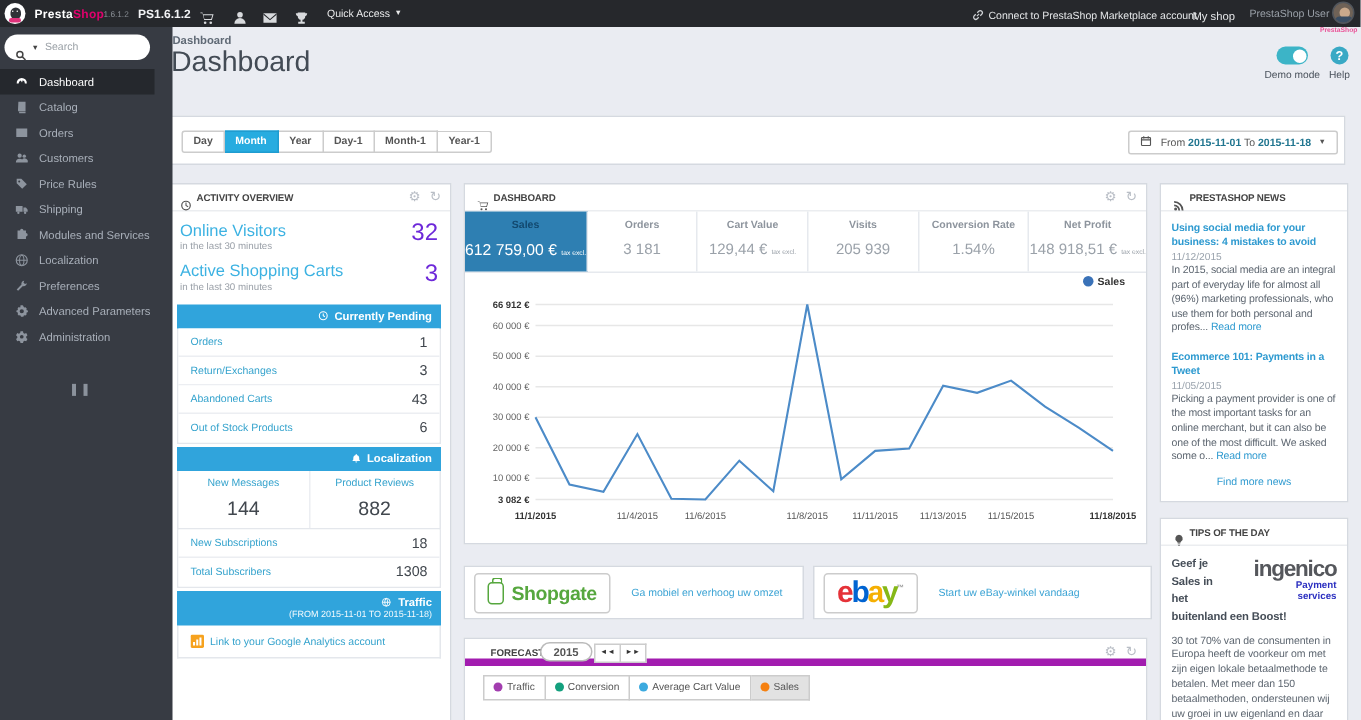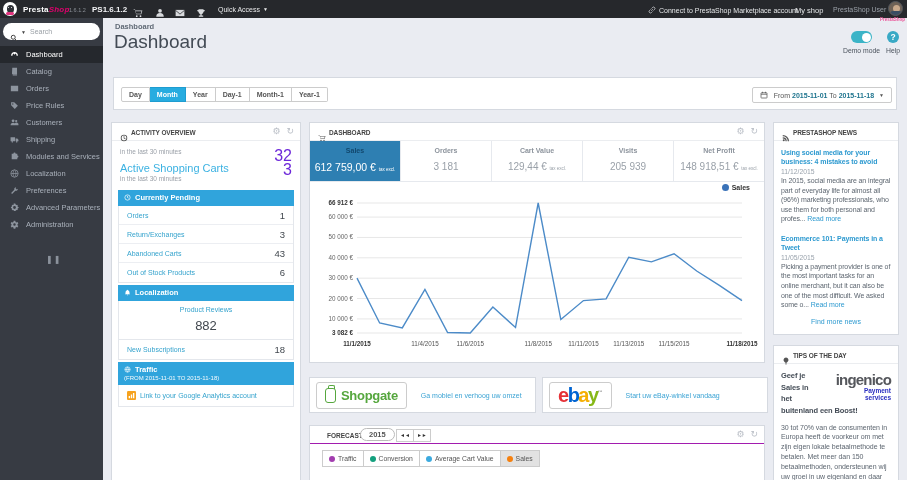--- a/index.html
+++ b/index.html
@@ -4,37 +4,37 @@
 <style>
 *{margin:0;padding:0;box-sizing:border-box;}
 html,body{width:907px;height:480px;overflow:hidden;font-family:"Liberation Sans",sans-serif;background:#eaecf2;}
 
 .topbar{position:absolute;top:0;left:0;width:907px;height:18px;background:#26282c;color:#fff;z-index:50;}
 .logo-circle{position:absolute;left:3px;top:2px;width:14px;height:14px;border-radius:50%;background:#fff;}
 .logo-owl{position:absolute;left:3.5px;top:2.5px;width:7px;height:8px;border-radius:3.5px;background:#2f3237;}
 .logo-owl:after{content:"";position:absolute;left:1.2px;top:2.2px;width:1.8px;height:1.8px;border-radius:50%;background:#fff;box-shadow:3px 0 0 #fff;}
 .logo-pink{position:absolute;left:3px;top:9.5px;width:8px;height:3px;border-radius:1.5px;background:#e0327c;}
 .brand{position:absolute;left:23px;top:5px;font-size:8px;font-weight:bold;color:#fff;letter-spacing:.2px;}
-.brand .pink{color:#e0006d;font-style:italic;}
+.brand .pink{color:#e0006d;}
 .ver{position:absolute;left:69px;top:6.5px;font-size:5.5px;color:#8b9097;}
 .ps-ver{position:absolute;left:92px;top:5px;font-size:8px;font-weight:bold;color:#f2f3f5;}
 .tb-icon{position:absolute;top:4px;width:10px;height:10px;color:#d8dadd;}
 .tb-icon svg{width:100%;height:100%;fill:currentColor;}
 .quick-access{position:absolute;left:218px;top:5.5px;font-size:7px;color:#e8e9ea;}
 .caret{display:inline-block;margin-left:3px;font-size:5px;vertical-align:1px;}
 .mk-link{position:absolute;left:648px;top:5.5px;font-size:7px;color:#e4e6e8;}
 .mk-icon{display:inline-block;width:8px;height:8px;vertical-align:-1.5px;margin-right:3px;}
 .myshop{position:absolute;left:795px;top:5.5px;font-size:7.5px;color:#e4e6e8;}
 .user-link{position:absolute;left:833px;top:5.5px;font-size:7px;color:#9aa0a8;}
 .avatar{position:absolute;right:4px;top:1px;width:15px;height:15px;border-radius:50%;background:#6f6257;overflow:hidden;border:1px solid #50555c;}
 .avatar:before{content:"";position:absolute;left:4px;top:2.5px;width:7px;height:7px;border-radius:50%;background:#c9a98c;}
 .avatar:after{content:"";position:absolute;left:1px;top:9px;width:12px;height:6px;border-radius:3px;background:#394d63;}
 .avatar-caption{position:absolute;right:2px;top:16.5px;font-size:4.5px;color:#ea5297;font-weight:bold;z-index:60;}
 
-.sidebar{position:absolute;top:18px;left:0;width:103px;height:462px;background:#373b43;z-index:40;}
+.sidebar{position:absolute;top:18px;left:0;width:115px;height:462px;background:#373b43;z-index:40;}
 .search-wrap{position:absolute;left:3px;top:5px;width:97px;height:17px;background:#fff;border-radius:9px;}
 .search-wrap .mag{position:absolute;left:7px;top:4.5px;width:8px;height:8px;color:#444;}
 .search-wrap .mag svg{width:100%;height:100%;stroke:currentColor;fill:none;stroke-width:2;}
 .search-wrap .scaret{position:absolute;left:18px;top:6px;font-size:5px;color:#444;}
 .search-input{position:absolute;left:27px;top:1px;width:62px;height:14px;border:none;outline:none;font-size:7px;color:#333;font-family:"Liberation Sans",sans-serif;background:transparent;}
 .search-input::placeholder{color:#9aa0a6;}
 .nav{position:absolute;top:28px;left:0;width:103px;}
 .nav-item{height:17px;display:flex;align-items:center;padding-left:10px;color:#a9b0ba;font-size:7.5px;cursor:pointer;}
 .nav-item .nicon{width:9px;height:9px;margin-right:7px;color:#8d949e;flex:none;}
 .nav-item .nicon svg{width:100%;height:100%;fill:currentColor;}
@@ -69,21 +69,21 @@
 .phead .picon svg{width:100%;height:100%;fill:currentColor;}
 .phead .ptitle.shift{left:19px;}
 .pctrl{position:absolute;right:6px;top:3px;font-size:9px;color:#b9bec6;}
 .pctrl span{margin-left:6px;cursor:pointer;}
 
 #activity{left:8px;top:104px;width:190px;height:390px;}
 .ov-row{position:relative;margin:7px 8px 0 8px;}
 .ov-title{font-size:11px;color:#3cb2e2;}
 .ov-sub{font-size:6.5px;color:#9aa0a8;margin-top:1px;}
 .ov-val{position:absolute;right:0;top:-1px;font-size:16px;color:#6d28d9;}
-.bluebar{margin:2px 6px 0 6px;background:#30a4dc;color:#fff;padding:3px 6px 4px 6px;font-size:7.5px;font-weight:bold;position:relative;}
+.bluebar{margin:2px 6px 0 6px;background:#30a4dc;color:#fff;padding:3px 6px 4px 6px;font-size:7.5px;font-weight:bold;position:relative;text-align:right;}
 .bluebar.first{margin-top:8px;}
 .bluebar .bicon{display:inline-block;width:7px;height:7px;margin-right:4px;vertical-align:-1px;}
 .bluebar .bicon svg{width:100%;height:100%;}
 .bluebar .bsub{display:block;font-size:6px;font-weight:normal;margin-top:1px;opacity:.95;}
 .rowbox{margin:0 6px;border:1px solid #e4e7ec;border-top:none;}
 .drow{position:relative;height:19px;border-bottom:1px solid #eceef2;background:#fff;}
 .drow:last-child{border-bottom:none;}
 .drow .dlabel{position:absolute;left:8px;top:6px;font-size:7px;color:#35a3cd;}
 .drow .dval{position:absolute;right:8px;top:4px;font-size:9.5px;color:#41474e;}
 .twocol{margin:0 6px;display:flex;border:1px solid #e4e7ec;border-top:none;}
@@ -117,21 +117,21 @@
 .sg-phone:after{content:"";position:absolute;left:2px;top:-4px;width:5px;height:3px;border:1.5px solid #56a73e;border-bottom:none;border-radius:2px 2px 0 0;}
 .ebay-logo{font-size:20px;font-weight:bold;letter-spacing:-1.5px;line-height:1;}
 .ebay-logo .l1{color:#e53238;}
 .ebay-logo .l2{color:#0064d2;}
 .ebay-logo .l3{color:#f5af02;}
 .ebay-logo .l4{color:#86b817;}
 .ebay-logo sup{font-size:5px;color:#999;letter-spacing:0;}
 .mod-link{font-size:7px;color:#3ba3d4;margin-left:14px;}
 
 #forecast{left:206px;top:407px;width:456px;height:80px;}
-.fc-head{position:relative;height:18px;border-bottom:1px solid #a21caf;}
+.fc-head{position:relative;height:18px;border-bottom:5px solid #a21caf;}
 .fc-title{position:absolute;left:17px;top:5.5px;font-size:6.5px;font-weight:bold;color:#444;}
 .fc-year{position:absolute;left:50px;top:2px;border:1px solid #bbb;border-radius:8px;padding:1px 8px;font-size:7.5px;font-weight:bold;color:#555;background:#fff;}
 .fc-nav{position:absolute;left:86px;top:3px;display:flex;}
 .fc-nav .nbtn{border:1px solid #ccc;background:#fff;font-size:5px;color:#333;padding:2px 3px;line-height:7px;cursor:pointer;}
 .fc-nav .nbtn+.nbtn{border-left:none;}
 .fc-legend{position:absolute;left:12px;top:24px;display:flex;}
 .lbtn{border:1px solid #ccc;border-left:none;background:#fff;font-size:6.8px;color:#555;height:17px;line-height:15px;padding:0 6px;cursor:pointer;white-space:nowrap;}
 .lbtn:first-child{border-left:1px solid #ccc;}
 .lbtn .ldot{display:inline-block;width:6px;height:6px;border-radius:50%;margin-right:3px;vertical-align:-.5px;}
 .lbtn.active{background:#e2e2e2;}
@@ -212,31 +212,31 @@
         <span>Catalog</span>
       </div>
     <div class="nav-item">
         <span class="nicon"><svg viewBox="0 0 16 16">
             <path d="M1.5 3h13v10h-13zM1.5 5.5h13v2h-13z"></path>
           </svg></span>
         <span>Orders</span>
       </div>
     <div class="nav-item">
         <span class="nicon"><svg viewBox="0 0 16 16">
-            <path d="M2 2h5.5L14 8.5 8.5 14 2 7.5zM5 4.2A1.2 1.2 0 1 0 5 6.6 1.2 1.2 0 0 0 5 4.2z" fill-rule="evenodd"></path>
-          </svg></span>
-        <span>Price Rules</span>
-      </div>
-    <div class="nav-item">
-        <span class="nicon"><svg viewBox="0 0 16 16">
             <circle cx="5.5" cy="5" r="2.5"></circle>
             <circle cx="11" cy="5.5" r="2"></circle>
             <path d="M1 13a4.5 4.5 0 0 1 9 0zM10 13a5.5 5.5 0 0 0-1.6-3.5A3.8 3.8 0 0 1 15 13z"></path>
           </svg></span>
         <span>Customers</span>
+      </div>
+    <div class="nav-item">
+        <span class="nicon"><svg viewBox="0 0 16 16">
+            <path d="M2 2h5.5L14 8.5 8.5 14 2 7.5zM5 4.2A1.2 1.2 0 1 0 5 6.6 1.2 1.2 0 0 0 5 4.2z" fill-rule="evenodd"></path>
+          </svg></span>
+        <span>Price Rules</span>
       </div>
     <div class="nav-item">
         <span class="nicon"><svg viewBox="0 0 16 16">
             <path d="M1 4h8v7H1zM10 6h3l2 2.5V11h-5z"></path>
             <circle cx="4" cy="12.2" r="1.4"></circle>
             <circle cx="12" cy="12.2" r="1.4"></circle>
           </svg></span>
         <span>Shipping</span>
       </div>
     <div class="nav-item">
@@ -303,20 +303,21 @@
 
   <div class="panel" id="activity">
     <div class="phead">
       <span class="picon"><svg viewBox="0 0 16 16">
             <path d="M8 1.5A6.5 6.5 0 1 0 8 14.5 6.5 6.5 0 0 0 8 1.5zm0 1.6a4.9 4.9 0 1 1 0 9.8 4.9 4.9 0 0 1 0-9.8zM7.3 4v4.4l3.2 1.9.7-1.2-2.5-1.5V4z"></path>
           </svg></span>
       <span class="ptitle shift">ACTIVITY OVERVIEW</span>
       <span class="pctrl"><span>⚙</span><span>↻</span></span>
     </div>
     <div class="ov-row">
+      <div class="ov-title">Online Visitors</div>
       <div class="ov-sub">in the last 30 minutes</div>
       <div class="ov-val">32</div>
     </div>
     <div class="ov-row">
       <div class="ov-title">Active Shopping Carts</div>
       <div class="ov-sub">in the last 30 minutes</div>
       <div class="ov-val">3</div>
     </div>
     <div class="bluebar first"><span class="bicon"><svg viewBox="0 0 16 16" fill="none" stroke="#fff" stroke-width="1.6">
             <circle cx="8" cy="8" r="6"></circle>
@@ -338,28 +339,36 @@
       <div class="drow">
           <span class="dlabel">Out of Stock Products</span>
           <span class="dval">6</span>
         </div>
     </div>
     <div class="bluebar"><span class="bicon"><svg viewBox="0 0 16 16" fill="#fff">
             <path d="M8 1.5a1 1 0 0 1 1 1V3a4.5 4.5 0 0 1 3.5 4.4V10l1.5 2H2l1.5-2V7.4A4.5 4.5 0 0 1 7 3v-.5a1 1 0 0 1 1-1zM6.5 13h3a1.5 1.5 0 0 1-3 0z"></path>
           </svg></span><span>Localization</span></div>
     <div class="twocol">
       <div class="tcell">
+        <div class="tlabel">New Messages</div>
+        <div class="tval">144</div>
+      </div>
+      <div class="tcell">
         <div class="tlabel">Product Reviews</div>
         <div class="tval">882</div>
       </div>
     </div>
     <div class="rowbox">
       <div class="drow">
           <span class="dlabel">New Subscriptions</span>
           <span class="dval">18</span>
+        </div>
+      <div class="drow">
+          <span class="dlabel">Total Subscribers</span>
+          <span class="dval">1308</span>
         </div>
     </div>
     <div class="bluebar"><span class="bicon"><svg viewBox="0 0 16 16" fill="none" stroke="#fff" stroke-width="1.4">
             <circle cx="8" cy="8" r="6"></circle>
             <path d="M2 8h12M8 2a9 9 0 0 1 0 12M8 2a9 9 0 0 0 0 12"></path>
           </svg></span><span>Traffic</span><span class="bsub">(FROM 2015-11-01 TO 2015-11-18)</span></div>
     <div class="ga-row"><span class="ga-icon"><svg viewBox="0 0 16 16">
             <rect width="16" height="16" rx="2" fill="#f6a21e"></rect>
             <path d="M3 9h2.4v4H3zM6.8 6h2.4v7H6.8zM10.6 3.5H13V13h-2.4z" fill="#fff"></path>
           </svg></span><span>Link to your Google Analytics account</span></div>
@@ -384,20 +393,24 @@
         <div class="klabel">Orders</div>
         <div class="kval"><span>3 181</span></div>
       </div>
       <div class="kpi">
         <div class="klabel">Cart Value</div>
         <div class="kval"><span>129,44 €</span> <small>tax excl.</small></div>
       </div>
       <div class="kpi">
         <div class="klabel">Visits</div>
         <div class="kval"><span>205 939</span></div>
+      </div>
+      <div class="kpi">
+        <div class="klabel">Conversion Rate</div>
+        <div class="kval"><span>1.54%</span></div>
       </div>
       <div class="kpi">
         <div class="klabel">Net Profit</div>
         <div class="kval"><span>148 918,51 €</span> <small>tax excl.</small></div>
       </div>
     </div>
     <div class="chart-legend"><span class="dot"></span><span>Sales</span></div>
     <svg id="sales-chart-svg" width="456" height="175">
         <line x1="47" y1="14" x2="432" y2="14" stroke="#e7e7e7" stroke-width="1"></line>
         <text x="43" y="16" text-anchor="end" font-size="6.3" font-weight="bold" fill="#333" font-family="Liberation Sans,sans-serif">66 912 €</text>

